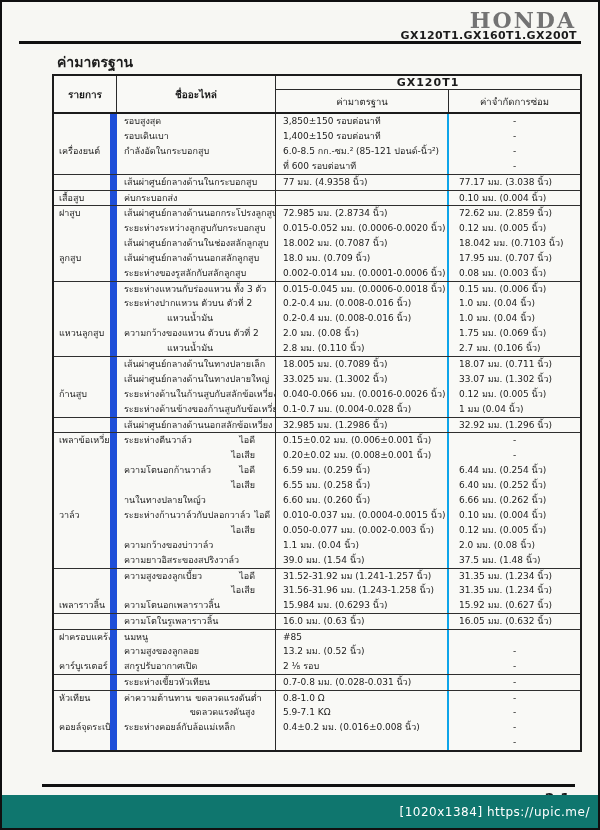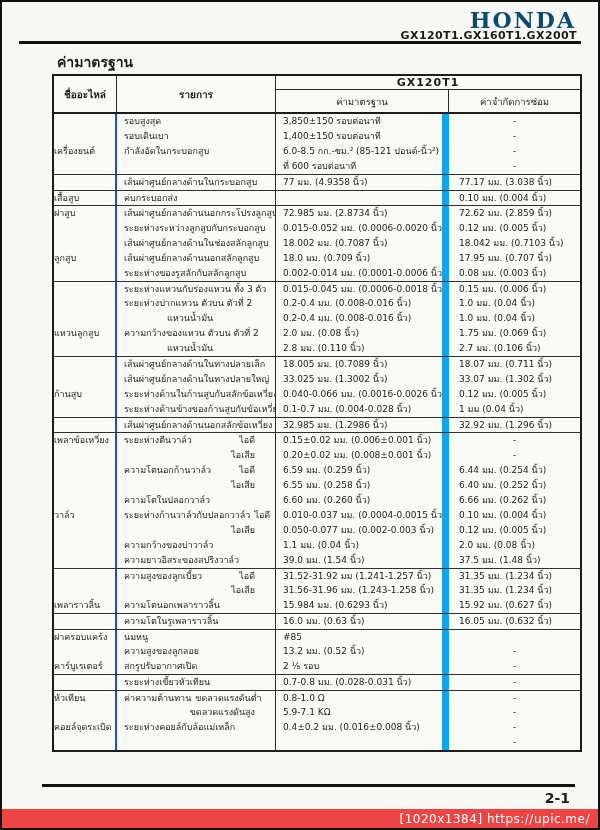--- a/index.html
+++ b/index.html
@@ -6,21 +6,21 @@
   html,body { background:#ccc; }
   .page {
     position:relative; width:600px; height:830px;
     background:#f7f7f3; border:2px solid #101010;
     font-family:"DejaVu Sans", sans-serif; color:#1b1b1b;
     overflow:hidden;
   }
   .brand {
     position:absolute; top:5px; right:22px;
     font-family:"DejaVu Serif", serif; font-weight:bold;
-    font-size:22px; letter-spacing:2px; color:#0c4a6e;
+    font-size:22px; letter-spacing:2px; color:#737373;
   }
   .models {
     position:absolute; top:27px; right:21px;
     font-weight:bold; font-size:11px; letter-spacing:0.4px;
   }
   .toprule { position:absolute; top:39px; left:17px; right:17px; height:3px; background:#101010; }
   .title { position:absolute; top:49px; left:55px; font-weight:bold; font-size:14px; }
 
   .spec-table {
     position:absolute; top:72px; left:50px; width:530px;
@@ -32,51 +32,51 @@
   .th-group-wrap { display:flex; flex-direction:column; }
   .th-group { height:14px; border-bottom:1px solid #2a2a2a; letter-spacing:1px; font-size:11px; }
   .th-sub-row { display:grid; grid-template-columns:173px 1fr; height:22px; }
   .th-std { border-right:1px solid #2a2a2a; font-weight:normal; font-size:9.5px; }
   .th-lim { font-weight:normal; font-size:9.5px; }
 
   .tbody {}
   .tr { display:grid; grid-template-columns:63px 159px 173px 1fr; min-height:15px; }
   .tr.bline { border-top:1px solid #2f2f2f; }
   .td { font-size:9px; line-height:14.5px; display:flex; align-items:center; overflow:hidden; white-space:nowrap; }
-  .td-part { border-right:2px solid #1d4ed8; }
+  .td-part { border-right:7px solid #1d4ed8; padding-left:5px; }
   .td-item { border-right:1px solid #2a2a2a; padding-left:7px; padding-right:20px; }
   .td-item.ind { padding-left:50px; }
   .td-item .sub { margin-left:auto; padding-left:4px; }
-  .td-std { border-right:7px solid #0ea5e9; padding-left:7px; }
+  .td-std { border-right:2px solid #0ea5e9; padding-left:7px; }
   .td-lim { padding-left:10px; }
   .td-lim.dash { justify-content:center; padding-left:0; }
 
   .footrule { position:absolute; left:40px; right:23px; bottom:41px; height:3px; background:#101010; }
   .pagenum { position:absolute; right:28px; bottom:22px; font-weight:bold; font-size:14px; }
   .bottombar {
-    position:absolute; left:0; right:0; bottom:0; height:19px; background:#ef4444;
+    position:absolute; left:0; right:0; bottom:0; height:33px; background:#0f766e;
     color:#fff; display:flex; align-items:center; justify-content:flex-end;
     padding-right:8px; font-size:12px; letter-spacing:0.5px;
   }
 </style>
 </head>
 <body>
 
 <div class="page">
 
   <div class="brand">HONDA</div>
   <div class="models">GX120T1.GX160T1.GX200T</div>
   <div class="toprule"></div>
 
   <div class="title">ค่ามาตรฐาน</div>
 
   <div class="spec-table">
     <div class="thead">
+      <div class="th th-item">รายการ</div>
       <div class="th th-part">ชื่ออะไหล่</div>
-      <div class="th th-item">รายการ</div>
       <div class="th-group-wrap">
         <div class="th th-group">GX120T1</div>
         <div class="th-sub-row">
           <div class="th th-std">ค่ามาตรฐาน</div>
           <div class="th th-lim">ค่าจำกัดการซ่อม</div>
         </div>
       </div>
     </div>
     <div class="tbody">
         <div class="tr">
@@ -279,21 +279,21 @@
           <div class="td td-item">
             <span></span>
             <span class="sub">ไอเสีย</span>
           </div>
           <div class="td td-std">6.55 มม. (0.258 นิ้ว)</div>
           <div class="td td-lim">6.40 มม. (0.252 นิ้ว)</div>
         </div>
         <div class="tr">
           <div class="td td-part"></div>
           <div class="td td-item">
-            <span>ความโตในปลอกวาล์ว</span>
+            <span>านในทางปลายใหญ์ว</span>
           </div>
           <div class="td td-std">6.60 มม. (0.260 นิ้ว)</div>
           <div class="td td-lim">6.66 มม. (0.262 นิ้ว)</div>
         </div>
         <div class="tr">
           <div class="td td-part">วาล์ว</div>
           <div class="td td-item">
             <span>ระยะห่างก้านวาล์วกับปลอกวาล์ว</span>
             <span class="sub">ไอดี</span>
           </div>

